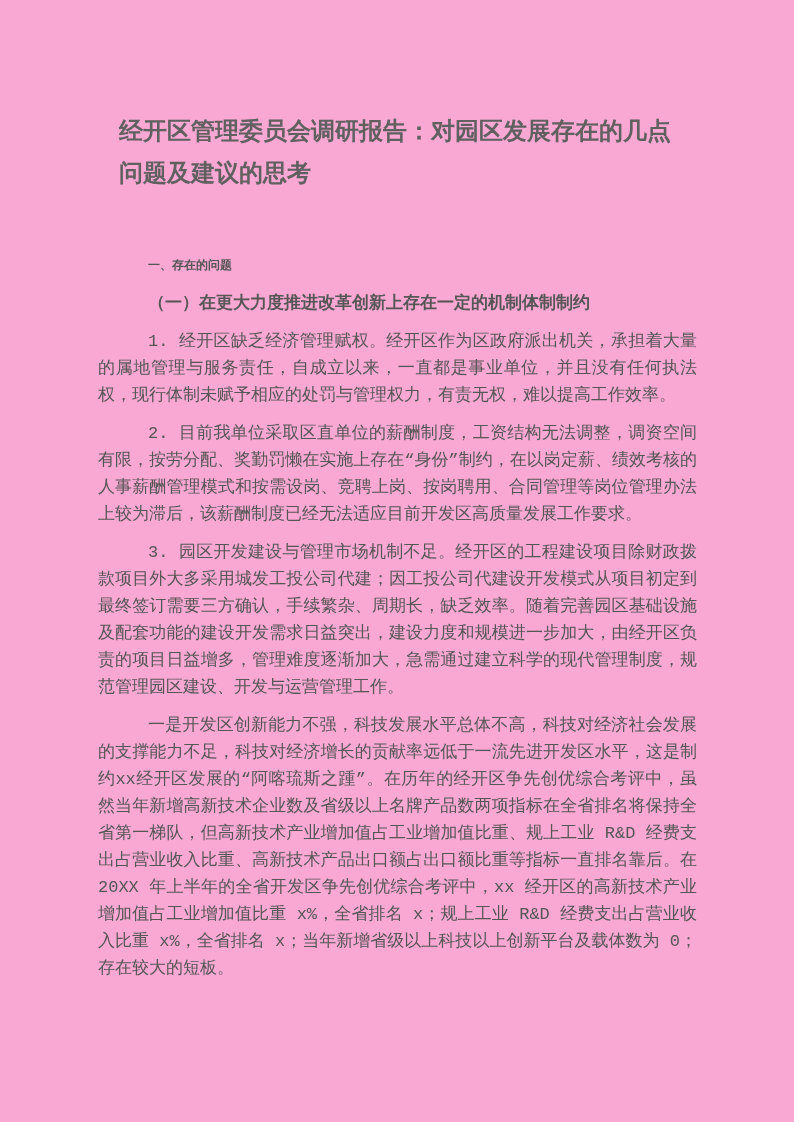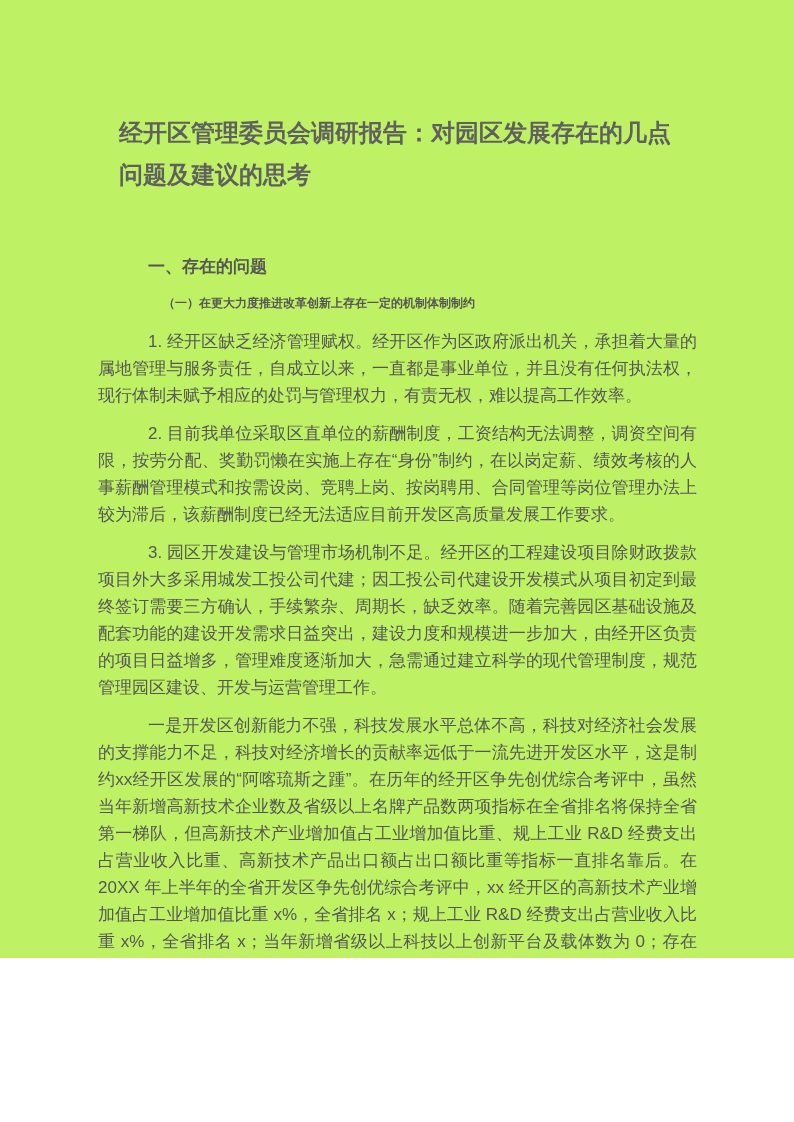--- a/index.html
+++ b/index.html
@@ -3,51 +3,51 @@
 <meta charset="utf-8">
 <style>
   html, body {
     margin: 0;
     padding: 0;
     background: #ffffff;
   }
   .page {
     position: relative;
     width: 794px;
-    height: 958px;
-    background: #bef264;
+    height: 1122px;
+    background: #f9a8d4;
     overflow: hidden;
-    font-family: Liberation Sans, sans-serif;
+    font-family: Liberation Mono, monospace;
   }
   .content {
     position: absolute;
     left: 98px;
     top: 112px;
     width: 599px;
   }
   .doc-title {
     margin: 0 0 0 21px;
     max-width: 565px;
     font-size: 24px;
     line-height: 42px;
     font-weight: bold;
     color: #606060;
     letter-spacing: 0;
   }
   .h-section {
     margin: 57px 0 4px 0;
-    font-size: 17px;
+    font-size: 12px;
     line-height: 27px;
     font-weight: bold;
     color: #565656;
     text-indent: 50px;
   }
   .h-sub {
-    margin: 10px 0 0 15px;
-    font-size: 12px;
+    margin: 10px 0 0 0;
+    font-size: 17px;
     line-height: 27px;
     font-weight: bold;
     color: #565656;
     text-indent: 50px;
     text-align: justify;
   }
   .para {
     margin: 11px 0 0 0;
     font-size: 17px;
     line-height: 27px;

